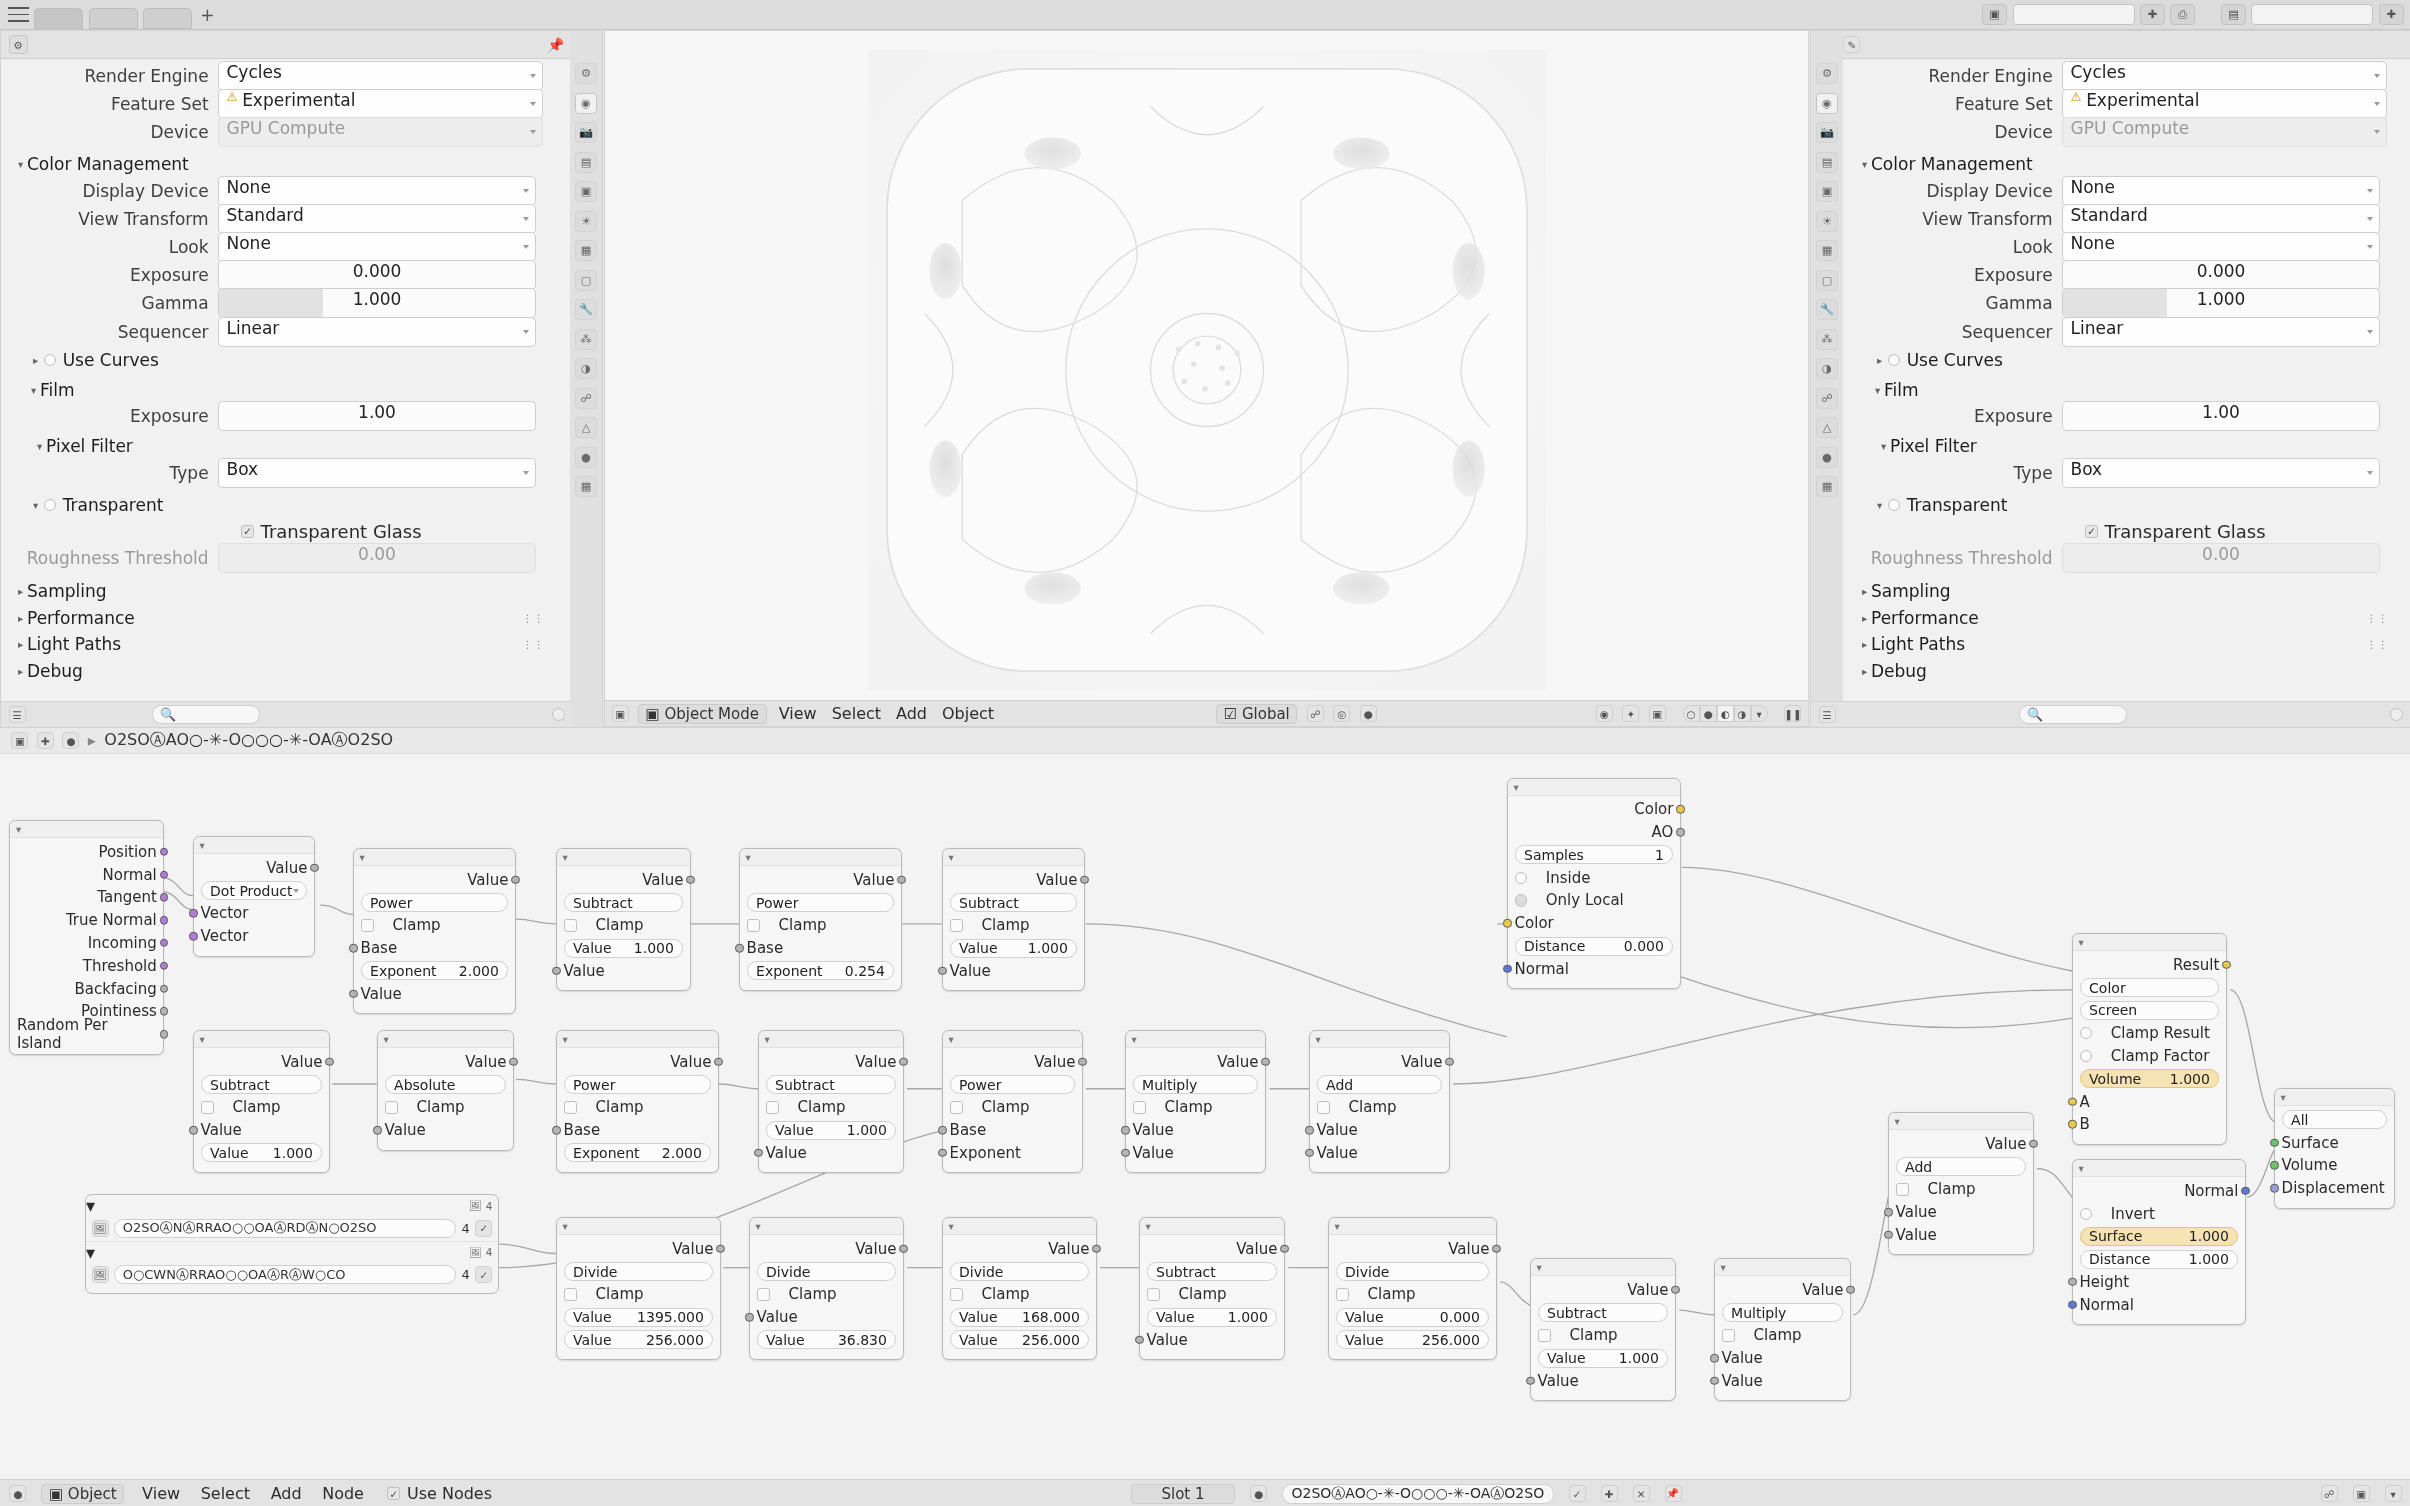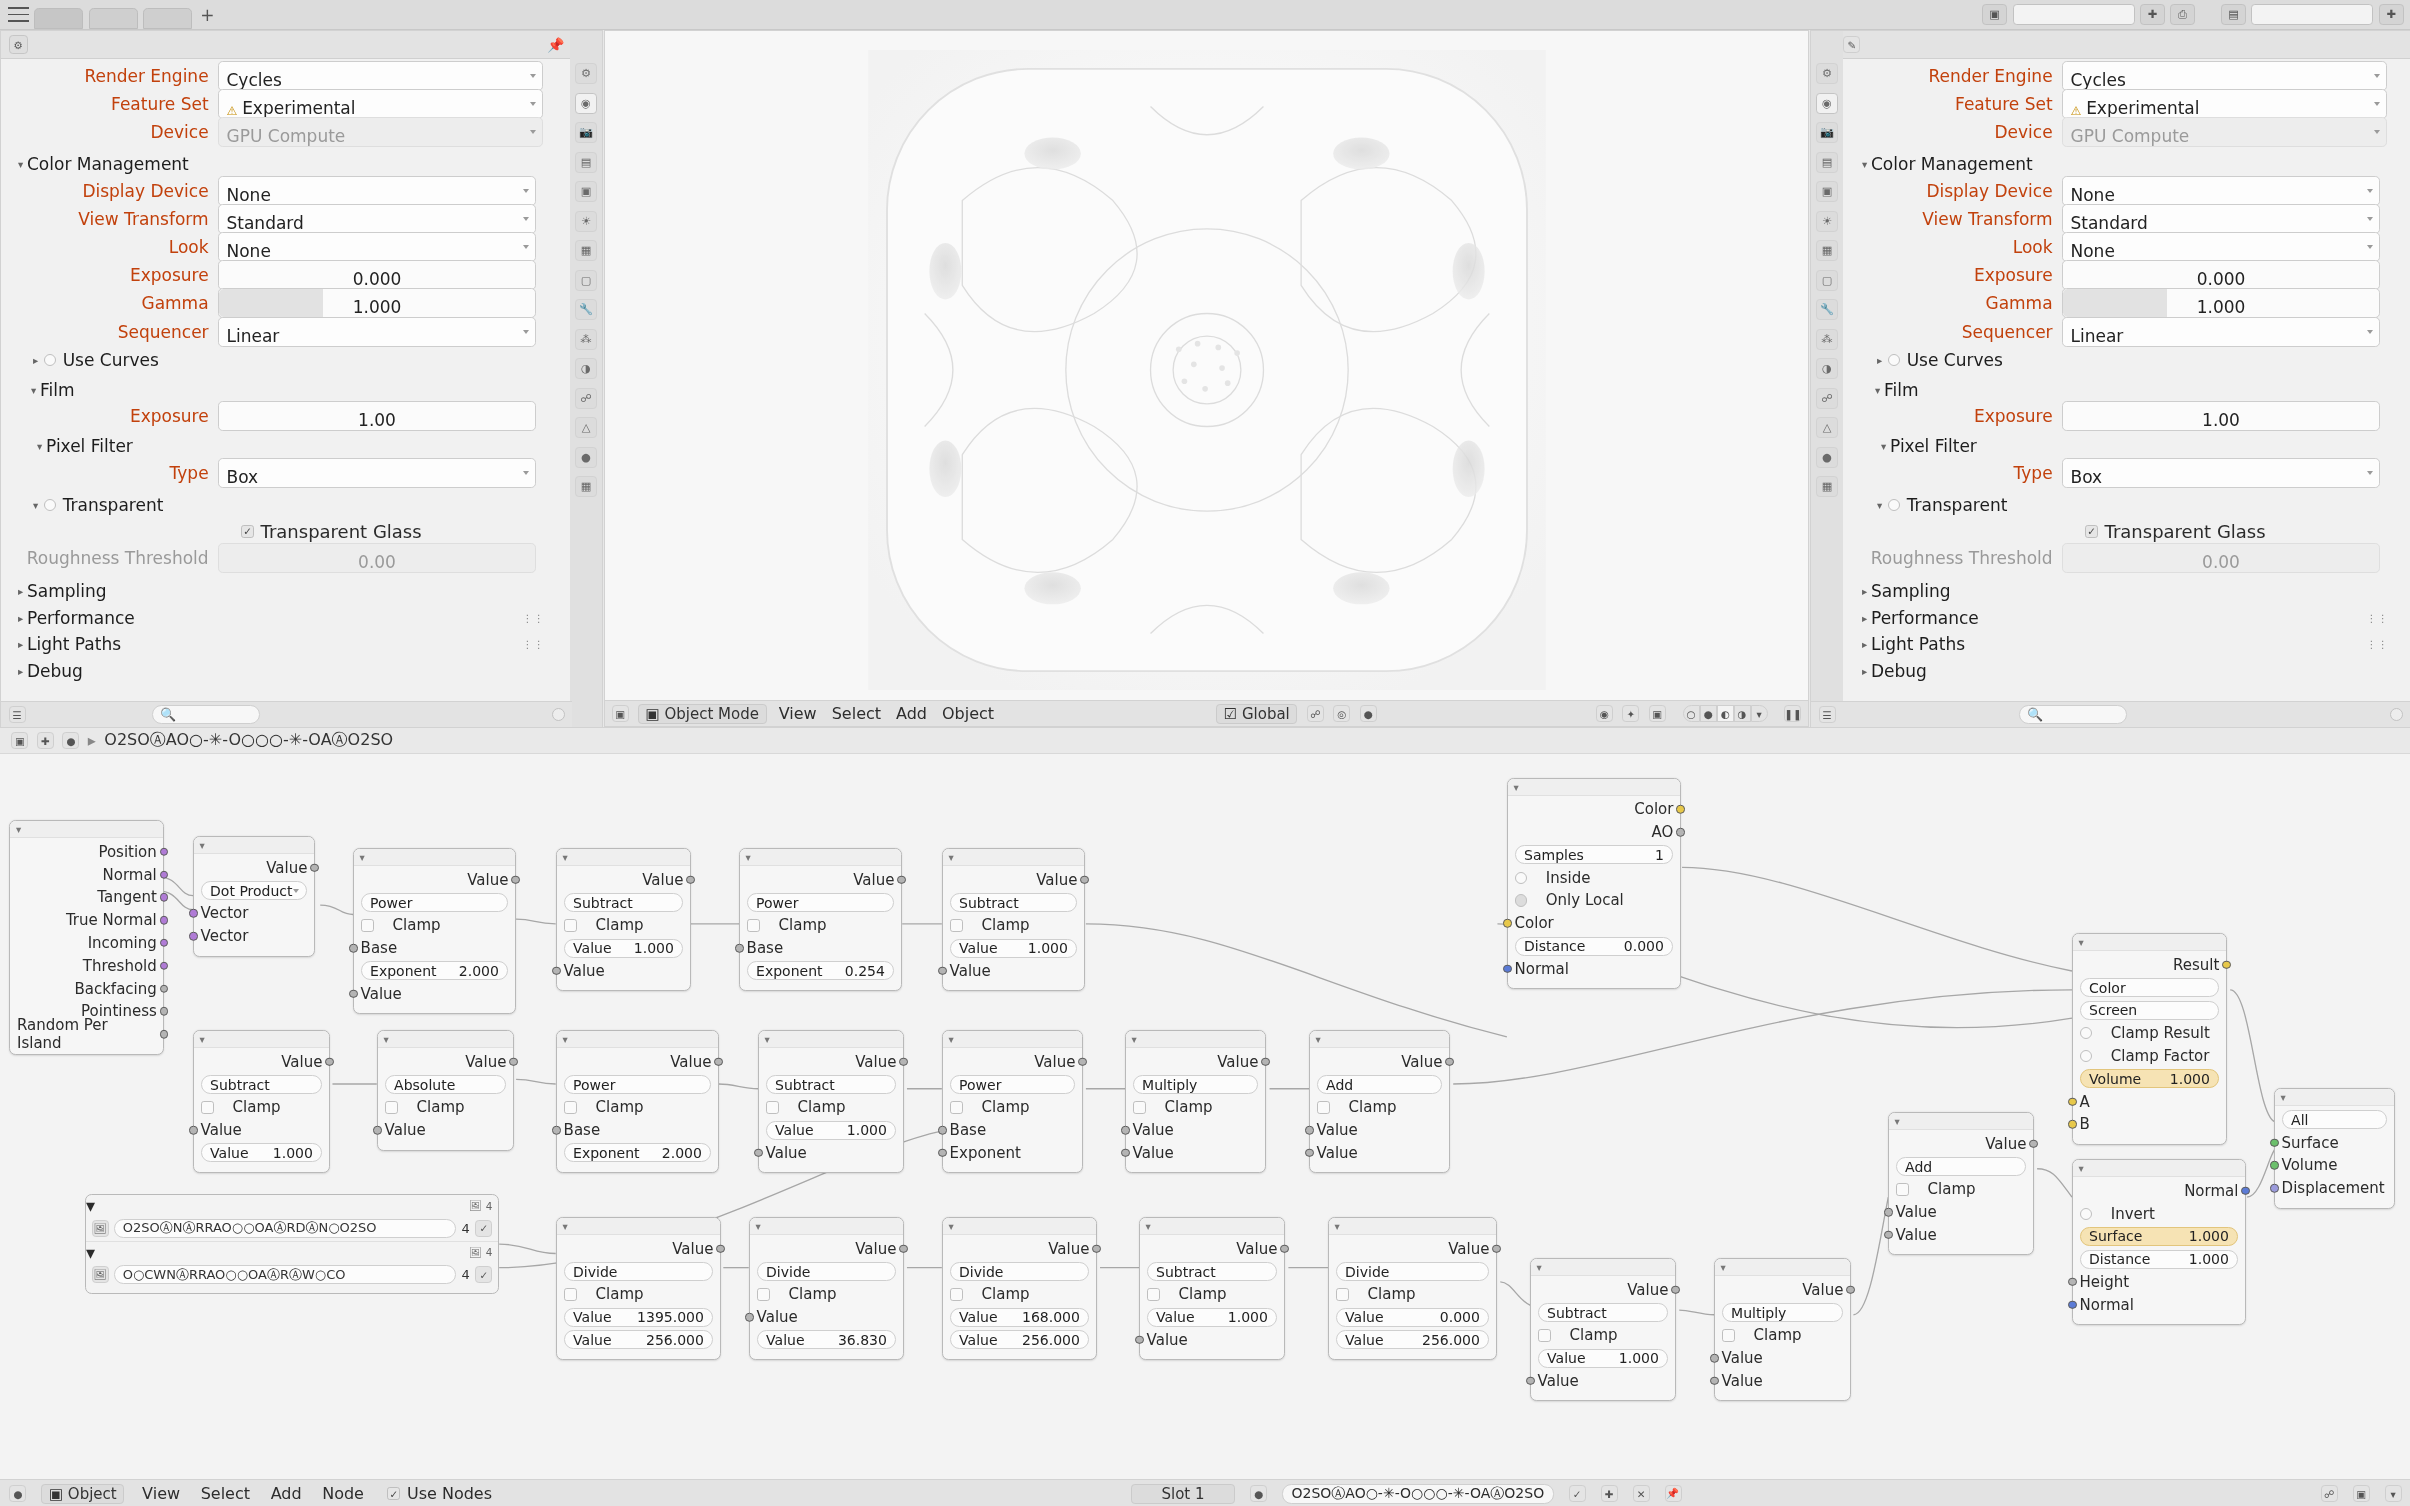--- a/index.html
+++ b/index.html
@@ -49,24 +49,24 @@
     display:flex; flex-direction:column; align-items:center; padding-top:32px; gap:8.5px;
   }
   .tabcol .tabicon {
     width:22.6px; height:21px; border-radius:3.8px; background:#dcdcdc;
     display:flex; align-items:center; justify-content:center; font-size:11.3px; color:#6a6a6a;
     border:0.9px solid #d2d2d2;
   }
   .tabcol .tabicon.active { background:#f1f1f1; border-color:#c4c4c4; }
 
   .row { display:flex; align-items:center; height:22.6px; margin-bottom:5.6px; }
-  .row .lbl { text-align:right; padding-right:9.4px; color:#c2410c; font-size:17px; }
+  .row .lbl { text-align:right; padding-right:9.4px; color:#404040; font-size:17px; }
   .ctl {
     height:30px; border-radius:4.7px; background:#fdfdfd; border:0.9px solid #cdcdcd;
-    display:flex; align-items:flex-end; padding:0 7.5px; font-size:17px; color:#222;
+    display:flex; align-items:flex-start; padding:0 7.5px; font-size:17px; color:#222;
     position:relative;
   }
   .ctl.disabled { background:#ededed; color:#9a9a9a; border-color:#dedede; }
   .ctl .arrow { position:absolute; right:5.6px; top:50%; transform:translateY(-50%);
                 width:0;height:0;border-left:3.8px solid transparent;border-right:3.8px solid transparent;
                 border-top:4.7px solid #9a9a9a; }
   .ctl.center { justify-content:center; }
   .slider { background:#fbfbfb; }
   .slider .fill { position:absolute; left:0; top:0; bottom:0; background:#e2e2e2; border-radius:4.7px 0 0 4.7px; }
   .slider span { position:relative; z-index:2; width:100%; text-align:center; }

